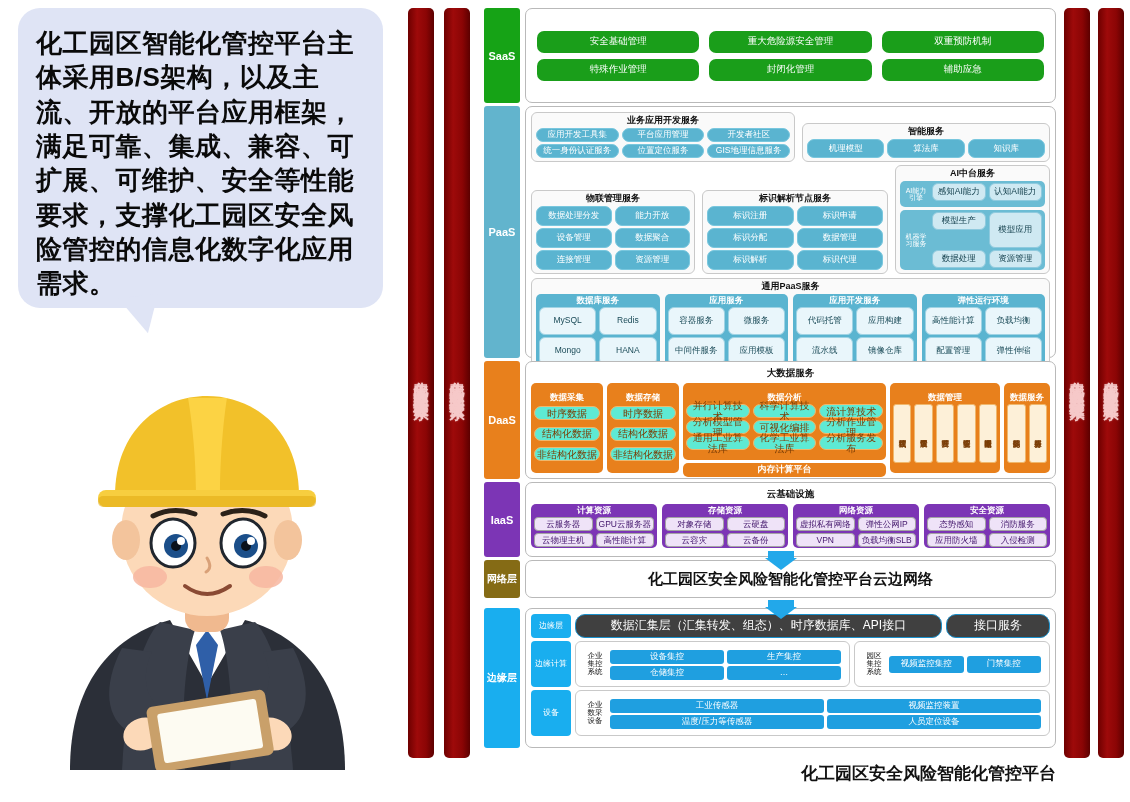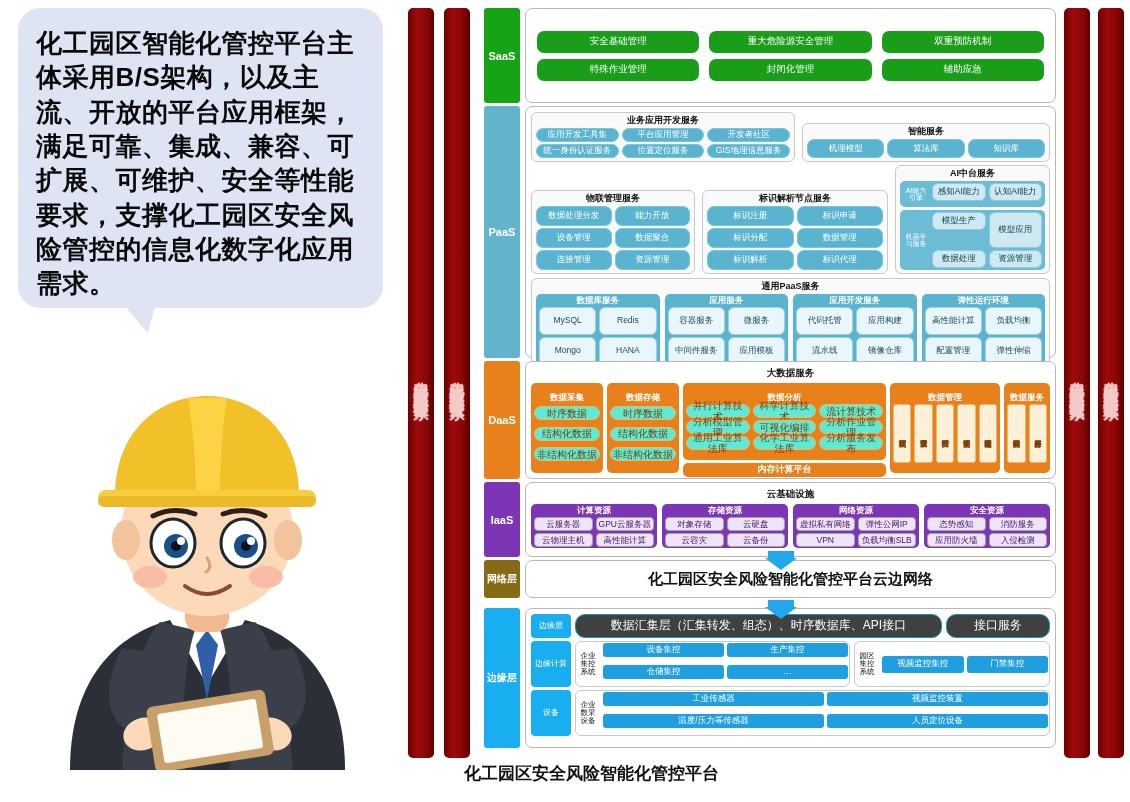--- a/index.html
+++ b/index.html
@@ -130,42 +130,42 @@
   
   .edge-body { display:flex; flex-direction:column; gap:3px; }
   .edge-top { display:flex; gap:4px; align-items:stretch; }
   .subtag {
     background:#19aeef; color:#fff; border-radius:4px; font-size:8px;
     display:flex; align-items:center; justify-content:center; text-align:center;
     width:40px; flex:0 0 40px; line-height:1.05; padding:2px;
   }
   .bpill { background:#404040; color:#fff; border-radius:10px; height:20px; font-size:12px; border:1px solid #1a90cb; }
   .edge-sec { display:flex; gap:4px; }
-  .sysbox { border:1px solid #c9c9c9; border-radius:6px; padding:1px; display:flex; gap:4px; align-items:stretch; background:#fff; }
+  .sysbox { border:1px solid #c9c9c9; border-radius:6px; padding:8px; display:flex; gap:4px; align-items:stretch; background:#fff; }
   .sidelbl { width:22px; flex:0 0 22px; font-size:7.5px; color:#111; line-height:1.08; display:flex; align-items:center; justify-content:center; text-align:center; }
   .bgrid2 { display:grid; grid-template-columns:1fr 1fr; gap:2px 3px; flex:1; }
   .bgrid2 .pill { background:#1f9fe0; height:14px; font-size:8.5px; border-radius:3px; }
 
   
   .arrow-wrap { position:relative; height:0; }
   .arrow {
     position:absolute; left:50%; transform:translateX(-50%);
     width:0; height:0;
     border-left:16px solid transparent; border-right:16px solid transparent;
     border-top:12px solid #22a8ea;
   }
   .arrow-stem {
     position:absolute; left:50%; transform:translateX(-50%);
     width:26px; height:8px; background:#22a8ea;
   }
 
   
   #caption {
-    position:absolute; left:464px; top:762px; width:572px;
-    text-align:left; font-size:17px; font-weight:bold; color:#111;
+    position:absolute; left:484px; top:762px; width:572px;
+    text-align:right; font-size:17px; font-weight:bold; color:#111;
   }
 </style>
 </head>
 <body>
 
 <div id="bubble">
   <div class="txt">化工园区智能化管控平台主体采用B/S架构，以及主流、开放的平台应用框架，满足可靠、集成、兼容、可扩展、可维护、安全等性能要求，支撑化工园区安全风险管控的信息化数字化应用需求。</div>
 </div>
 <div id="bubble-tail"></div>
 

